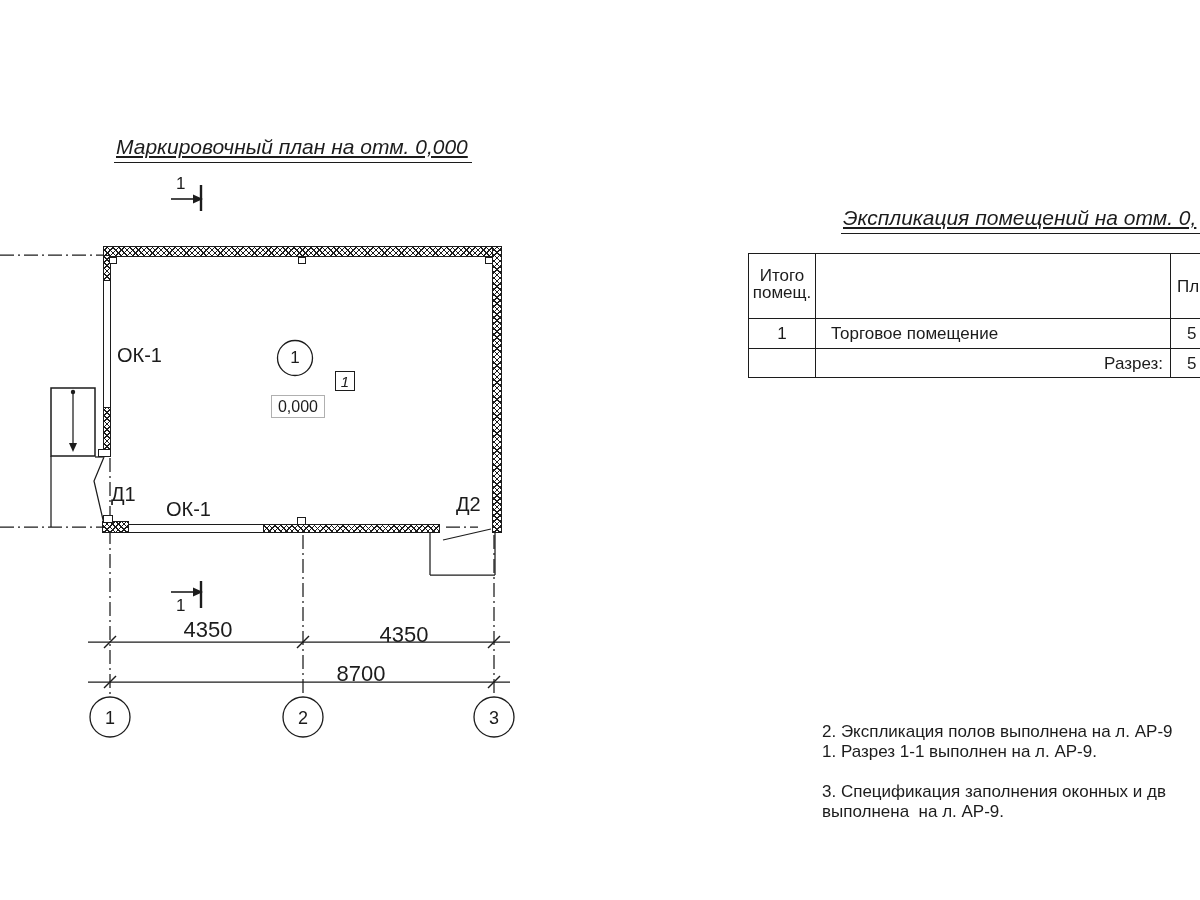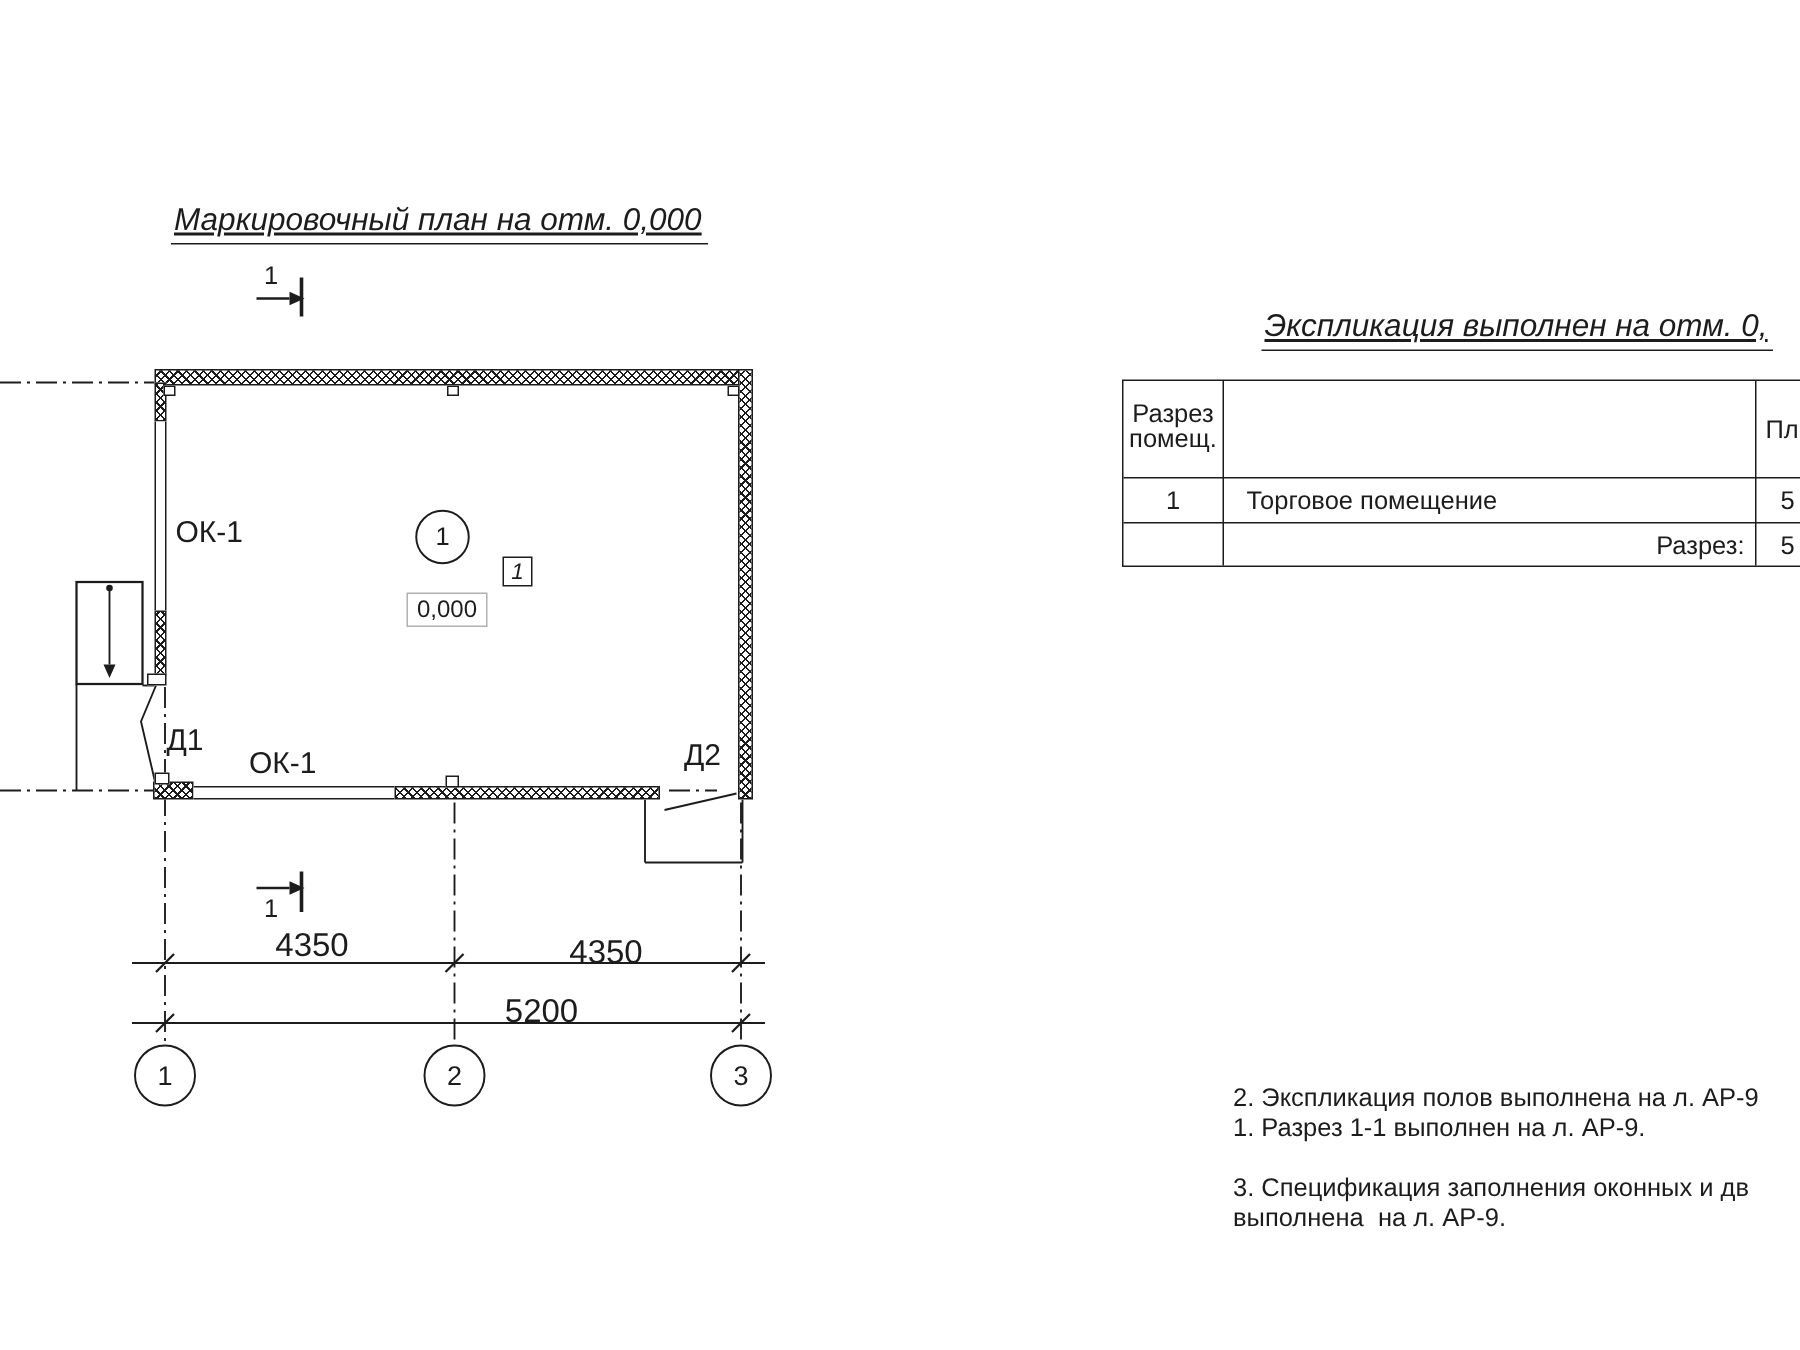--- a/index.html
+++ b/index.html
@@ -168,35 +168,35 @@
 <span class="lbl ctr" style="left:295px;top:358px;font-size:17px;">1</span>
 <div class="mark-box" style="left:335px;top:371px;width:20px;height:20px;">
   <span>1</span>
 </div>
 <div class="elev-box" style="left:271px;top:395px;width:54px;height:23px;">
   <span>0,000</span>
 </div>
 
 <span class="dimtxt" style="left:208px;top:617px;">4350</span>
 <span class="dimtxt" style="left:404px;top:622px;">4350</span>
-<span class="dimtxt" style="left:361px;top:661px;">5200</span>
+<span class="dimtxt" style="left:361px;top:661px;">8700</span>
 
 <span class="axisnum ctr" style="left:110px;top:718px;">1</span>
 <span class="axisnum ctr" style="left:303px;top:718px;">2</span>
 <span class="axisnum ctr" style="left:494px;top:718px;">3</span>
 
-<div class="title" style="left:841px;top:206px;">Экспликация выполнен на отм. 0,</div>
+<div class="title" style="left:841px;top:206px;">Экспликация помещений на отм. 0,</div>
 
 <div class="spec-table">
   <div class="vline" style="left:66px;"></div>
   <div class="vline" style="left:421px;"></div>
   <div class="hline" style="top:64px;"></div>
   <div class="hline" style="top:94px;"></div>
 
-  <span class="cell" style="left:0;width:66px;top:13px;text-align:center;white-space:normal;line-height:17px;">Разрез помещ.</span>
+  <span class="cell" style="left:0;width:66px;top:13px;text-align:center;white-space:normal;line-height:17px;">Итого помещ.</span>
   <span class="cell" style="left:428px;top:23px;">Пло</span>
 
   <span class="cell" style="left:0;width:66px;top:70px;text-align:center;">1</span>
   <span class="cell" style="left:82px;top:70px;">Торговое помещение</span>
   <span class="cell" style="left:438px;top:70px;">5</span>
 
   <span class="cell" style="left:66px;width:348px;top:100px;text-align:right;">Разрез:</span>
   <span class="cell" style="left:438px;top:100px;">5</span>
 </div>
 

